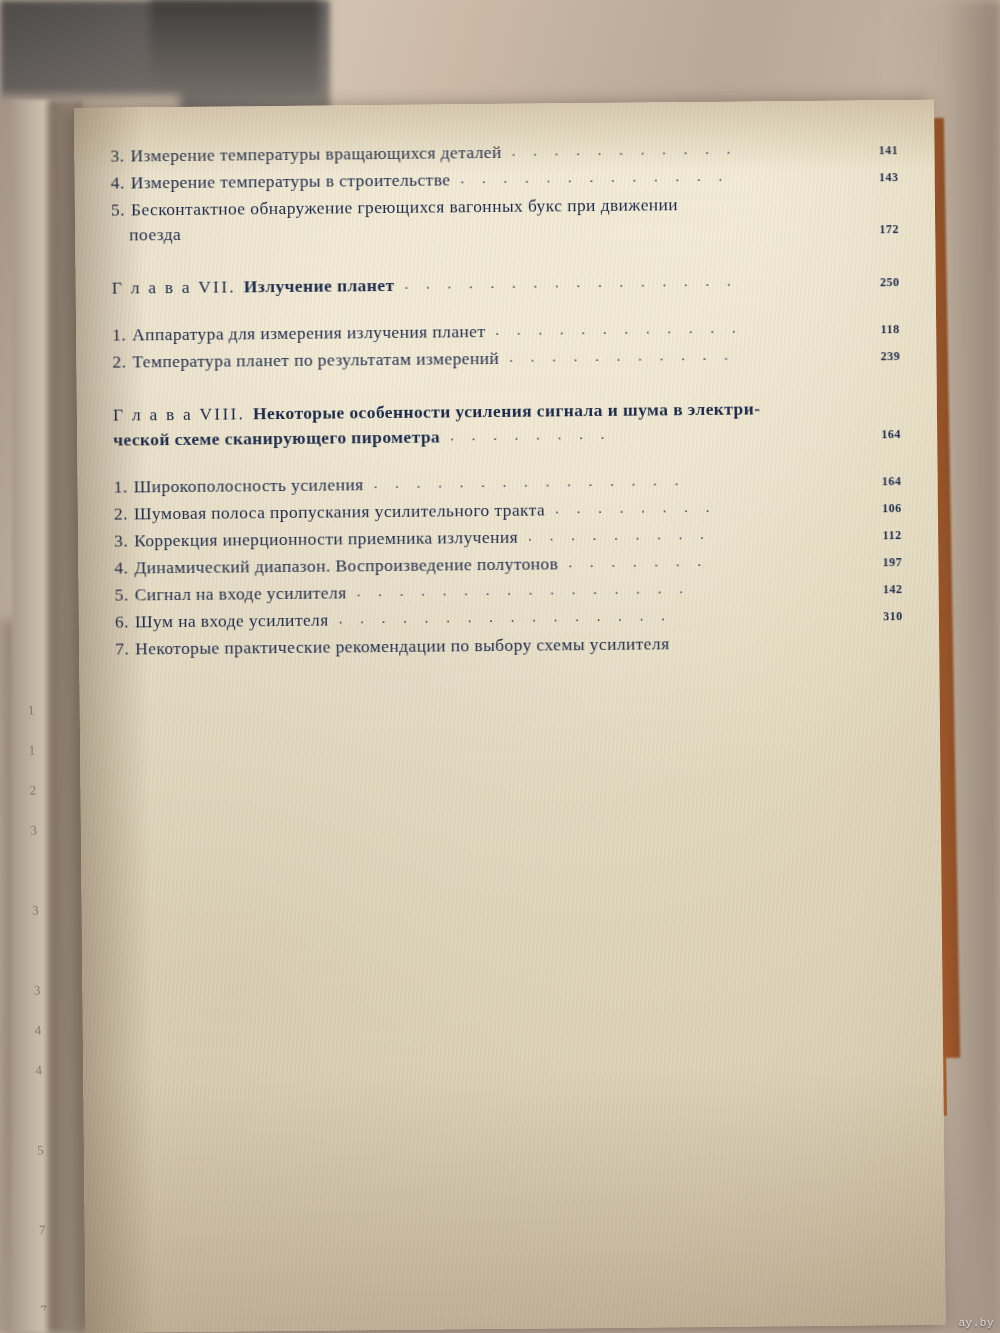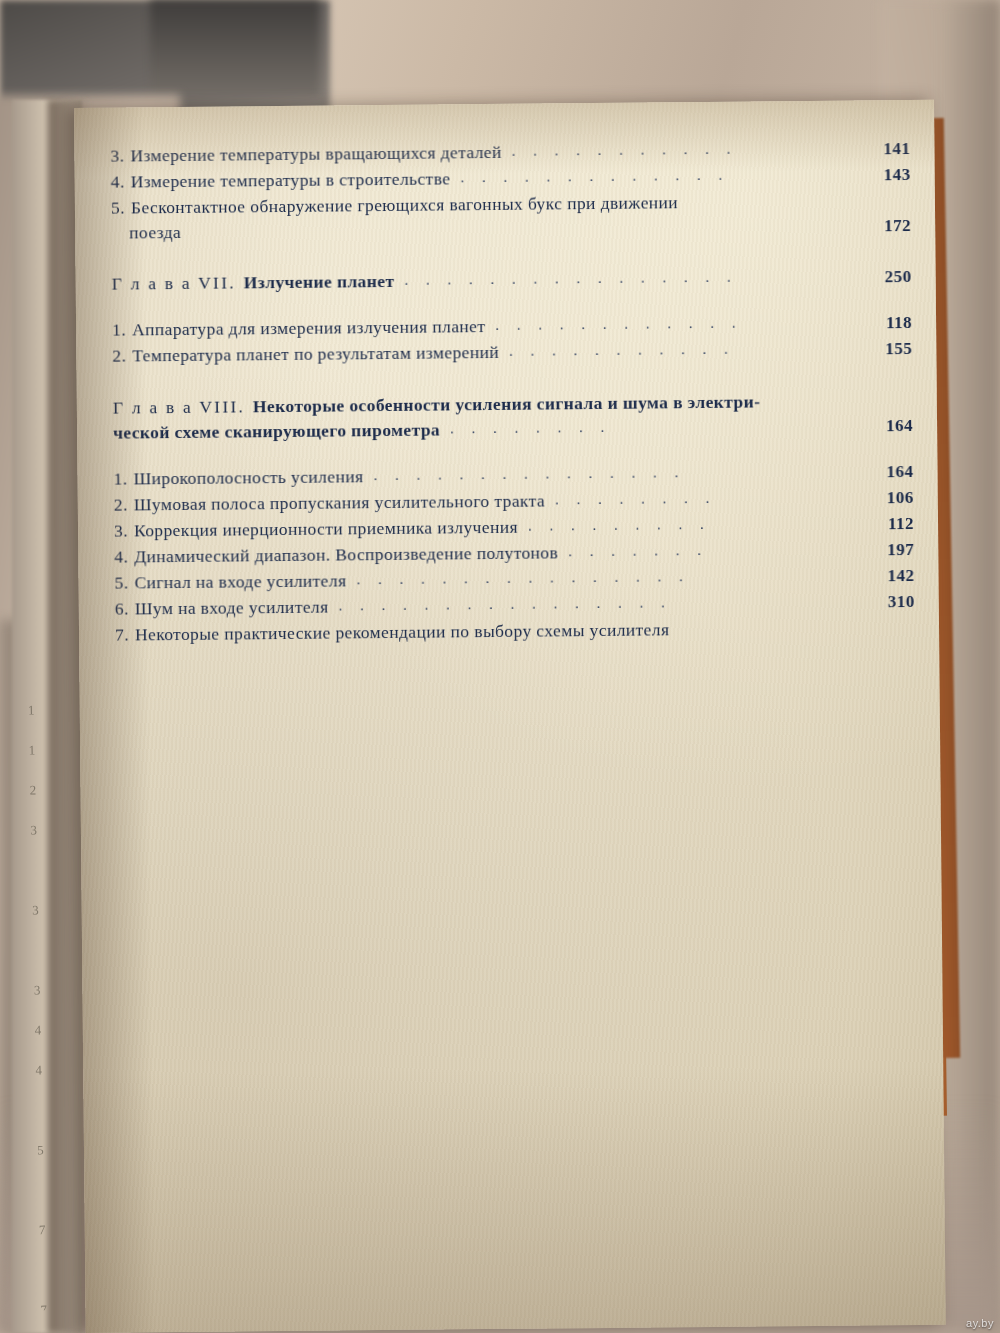--- a/index.html
+++ b/index.html
@@ -194,23 +194,23 @@
     margin: 0 8px 0 10px;
     color: #2b3c5e;
     letter-spacing: 7px;
     font-size: 15px;
     position: relative;
     top: -2px;
   }
   .row .pg {
     flex: 0 0 auto;
     width: 44px;
-    text-align: right;
+    text-align: center;
     font-weight: bold;
-    font-size: 17px;
+    font-size: 12px;
     letter-spacing: 0.5px;
   }
   .cont {
     font-size: 17.5px;
     line-height: 25px;
     letter-spacing: 0.4px;
     padding-left: 18px;
   }
   .chapter .txt,
   .chapter .pg { font-weight: bold; }
@@ -224,21 +224,21 @@
   .gap-lg { height: 26px; }
   .gap-md { height: 20px; }
 
   
   .soft-blur { filter: blur(0.35px); }
 
   .watermark {
     position: absolute;
     right: 6px;
     bottom: 4px;
-    font-family: Liberation Sans, sans-serif;
+    font-family: Liberation Mono, monospace;
     font-size: 11px;
     color: rgba(255,255,255,0.75);
     text-shadow: 0 1px 2px rgba(0,0,0,0.6);
     letter-spacing: 0.5px;
   }
 </style>
 </head>
 <body>
 
 <div id="page">
@@ -330,21 +330,21 @@
           <span class="txt">1.</span>
           <span class="txt" style="padding-left:6px">Аппаратура для измерения излучения планет</span>
           <span class="dots">. . . . . . . . . . . .</span>
           <span class="pg">118</span>
         </div>
 
         <div class="row">
           <span class="txt">2.</span>
           <span class="txt" style="padding-left:6px">Температура планет по  результатам измерений</span>
           <span class="dots">. . . . . . . . . . .</span>
-          <span class="pg">155</span>
+          <span class="pg">239</span>
         </div>
       </div>
 
       <div class="gap-lg"></div>
 
       <div class="block">
         <div class="row chapter">
           <span class="txt sp">Г л а в а  VIII.</span>
           <span class="txt" style="padding-left:8px">Некоторые особенности усиления сигнала и шума в электри-</span>
         </div>

